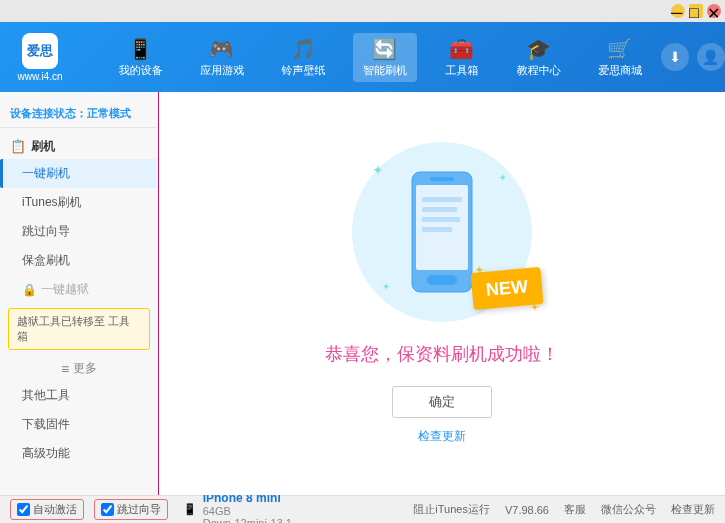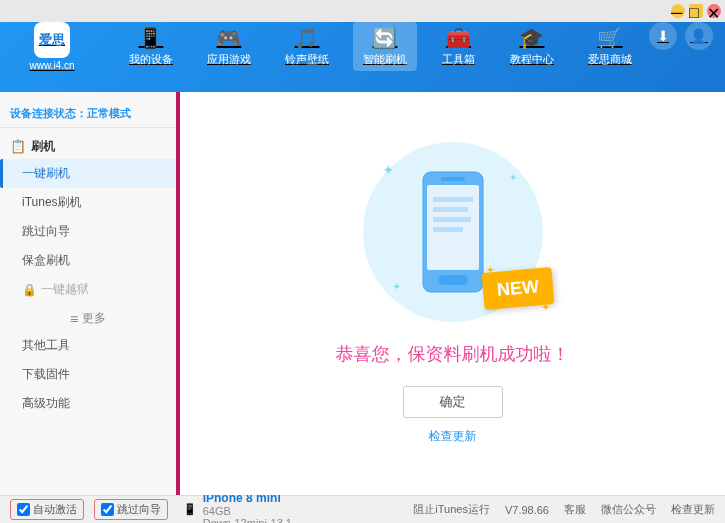--- a/index.html
+++ b/index.html
@@ -20,23 +20,22 @@
       margin-left: 4px;
       display: inline-block;
       cursor: pointer;
     }
 
     
     .header {
       height: 70px;
       background: linear-gradient(135deg, #2196F3, #1976D2);
       display: flex;
-      align-items: flex-start;
-      padding: 0 12px;
-      text-decoration: underline;
+      align-items: center;
+      padding: 0 0;
     }
     .logo-area {
       display: flex;
       flex-direction: column;
       align-items: center;
       margin-right: 20px;
       min-width: 80px;
     }
     .logo-icon {
       width: 36px; height: 36px;
@@ -81,23 +80,23 @@
     }
 
     
     .main {
       display: flex;
       height: calc(523px - 22px - 70px - 28px);
     }
 
     
     .sidebar {
-      width: 180px;
+      width: 159px;
       background: #f7f7f7;
-      border-right: 4px solid #be185d;
+      border-right: 1px solid #be185d;
       padding: 8px 0;
       overflow-y: auto;
       flex-shrink: 0;
     }
     .status-bar-info {
       padding: 6px 10px;
       font-size: 11px;
       color: #555;
       border-bottom: 1px solid #e5e5e5;
       margin-bottom: 6px;
@@ -376,20 +375,24 @@
       <span>跳过向导</span>
     </div>
     <div class="sidebar-item">
       <span>保盒刷机</span>
     </div>
     <div class="sidebar-item disabled" style="display:flex;align-items:center;gap:4px;">
       <span>🔒</span>
       <span>一键越狱</span>
     </div>
 
+    <div class="sidebar-notice">
+      <span>越狱工具已转移至
+工具箱</span>
+    </div>
 
     <div class="sidebar-divider">
       <span>更多</span>
     </div>
 
     <div class="sidebar-item">
       <span>其他工具</span>
     </div>
     <div class="sidebar-item">
       <span>下载固件</span>

